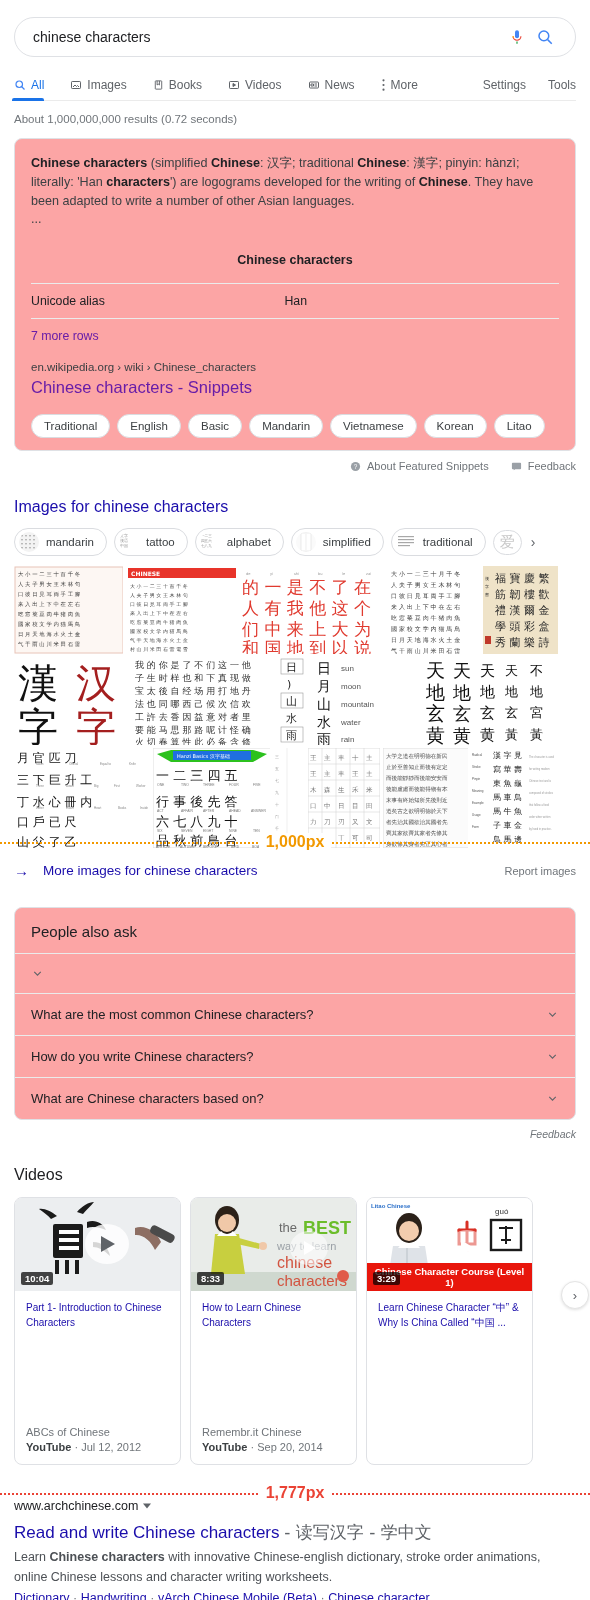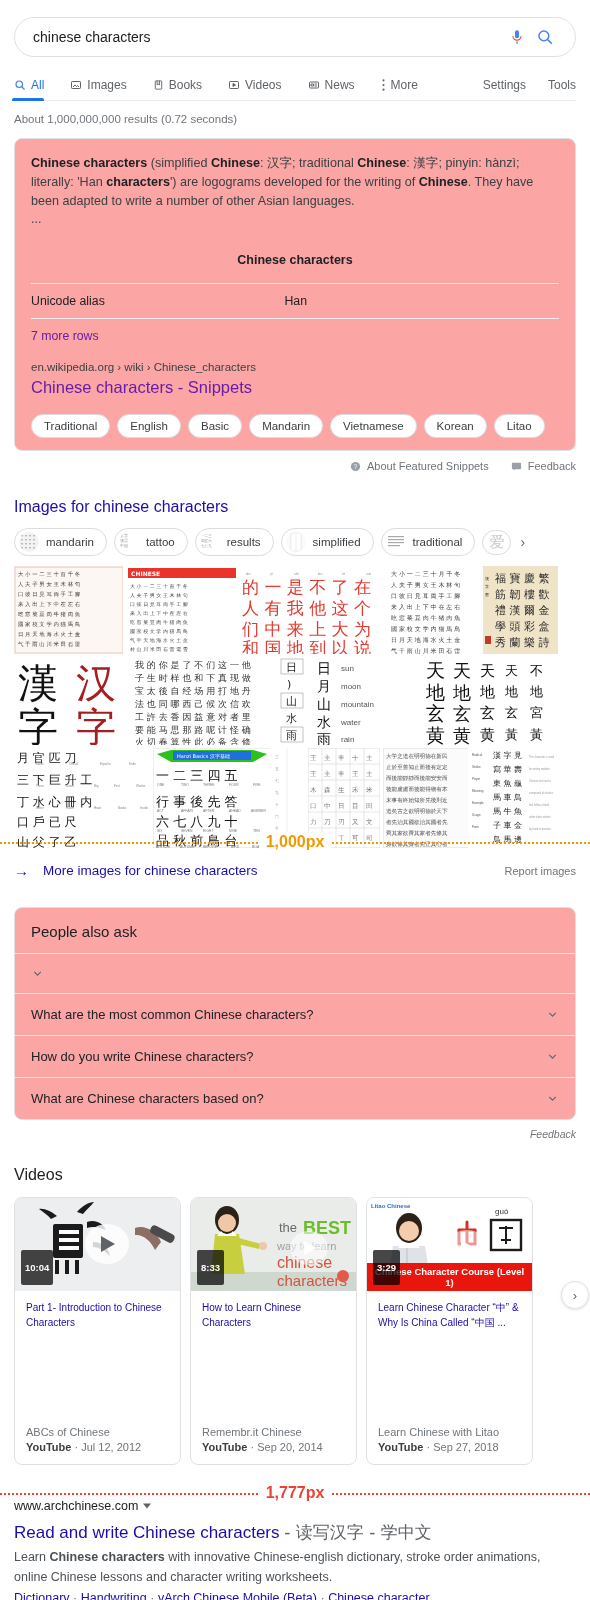--- a/index.html
+++ b/index.html
@@ -93,21 +93,21 @@
            border-top:1px solid #ebebeb; padding:13px 16px; font-size:13px; color:#202124; cursor:pointer;}
   .paa-fb { text-align:right; font-size:10.5px; color:#70757a; font-style:italic; margin-top:8px; cursor:pointer;}
 
   
   .vid-h { font-size:16px; color:#202124; margin-top:26px; }
   .vids { display:flex; gap:9px; margin-top:13px; position:relative; }
   .vcard { width:167px; border:1px solid #dfe1e5; border-radius:8px; overflow:hidden; background:#fff;
            display:flex; flex-direction:column; height:268px; cursor:pointer;}
   .vthumb { height:93px; position:relative; overflow:hidden; background:#eceff1; }
   .vdur { position:absolute; left:6px; bottom:6px; background:rgba(0,0,0,.72); color:#fff;
-          font-size:9.5px; padding:12px 4px; border-radius:2px; font-weight:bold; z-index:5;}
+          font-size:9.5px; padding:1px 4px; border-radius:2px; font-weight:bold; z-index:5;}
   .vbanner { position:absolute; left:0; right:0; bottom:0; background:#e8160c; color:#fff;
              font-size:9.5px; font-weight:bold; padding:3px 4px; text-align:center; z-index:4;}
   .vbody { padding:10px 11px 0; flex:1; }
   .vtitle { font-size:10px; color:#1a0dab; line-height:1.45; }
   .vmeta { padding:0 11px 11px; }
   .vchan { font-size:11px; color:#70757a; }
   .vsrc { font-size:11px; color:#70757a; margin-top:3px;}
   .vsrc b { color:#3c4043; font-weight:bold;}
   .carousel-next { position:absolute; right:-13px; top:84px; width:28px; height:28px; border-radius:50%;
                    background:#fff; border:1px solid #e4e4e4; box-shadow:0 1px 3px rgba(0,0,0,.12);
@@ -294,21 +294,21 @@
       <span class="thumb">
         <svg class="tinygrid" viewBox="0 0 20 20">
             <rect width="20" height="20" fill="#fff"></rect>
           <g fill="#8e8e8e" font-size="3.6" font-family="DejaVu Sans">
           <text x="1" y="5">一二三</text>
               <text x="1" y="10">四五六</text>
               <text x="1" y="15">七八九</text>
             </g>
           </svg>
       </span>
-      <span>results</span>
+      <span>alphabet</span>
     </div>
     <div class="imgchip">
       <span class="thumb">
         <svg class="tinygrid" viewBox="0 0 20 20">
             <rect width="20" height="20" fill="#fafafa"></rect>
           <rect x="5" y="1" width="10" height="18" fill="#fff" stroke="#ddd" stroke-width=".6"></rect>
           <path d="M10 2v16" stroke="#e3e3e3" stroke-width=".6"></path>
           </svg>
       </span>
       <span>simplified</span>
@@ -827,28 +827,20 @@
           <text x="128" y="16" font-size="8" font-family="Liberation Sans" fill="#333">guó</text>
           <ellipse cx="100" cy="50" rx="20" ry="18" fill="#fff" opacity=".5"></ellipse>
           <path d="M94 42l13 8-13 8z" fill="#fff"></path>
         </svg>
         <div class="vdur">3:29</div>
         <div class="vbanner">Chinese Character Course (Level 1)</div>
       </div>
       <div class="vbody">
         <div class="vtitle">Learn Chinese Character “中” &amp; Why Is China Called “中国 ...</div>
       </div>
-      <div class="vmeta">
-        <div class="vchan">Learn Chinese with Litao</div>
-        <div class="vsrc">
-          <b>YouTube</b>
-          <span class="sep">·</span>
-          <span>Sep 27, 2018</span>
-        </div>
-      </div>
     </div>
 
     <div class="carousel-next">›</div>
   </div>
 
   <div class="result">
     <div class="r-url">
       <span>www.archchinese.com</span>
       <svg width="8" height="8" viewBox="0 0 10 10">
           <path d="M0 2l5 6 5-6z" fill="#5f6368"></path>

